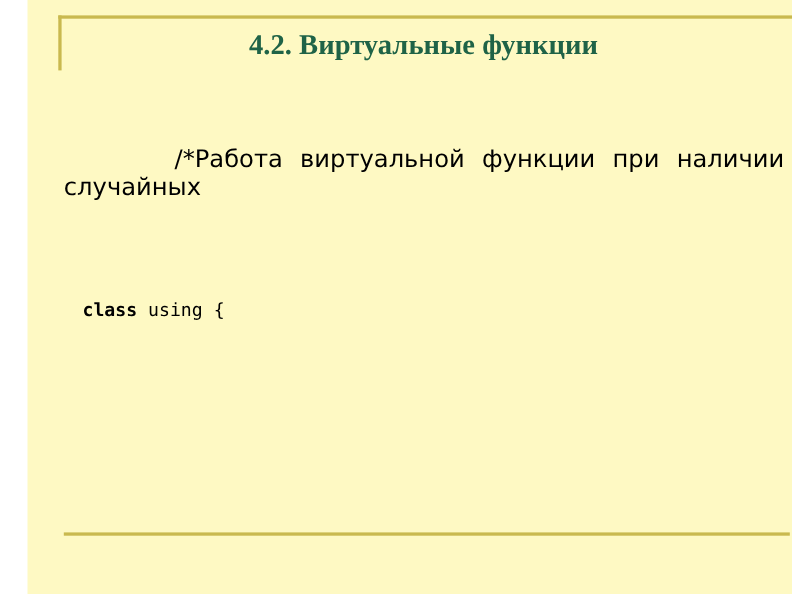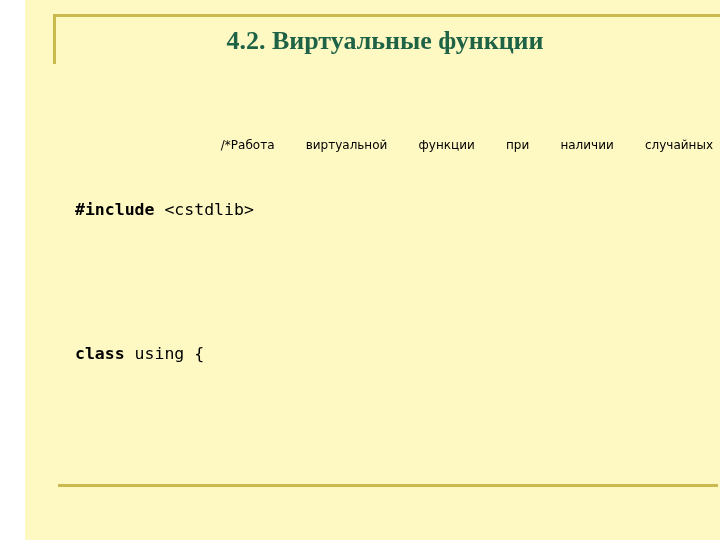--- a/index.html
+++ b/index.html
@@ -62,21 +62,21 @@
     letter-spacing: 0px;
   }
 
   
   .comment {
     position: absolute;
     left: 33px;
     top: 83px;
     width: 655px;
     font-family: "DejaVu Sans", sans-serif;
-    font-size: 12px;
+    font-size: 22px;
     line-height: 25px;
     color: #000000;
     text-align: justify;
     text-indent: 38px;
     white-space: pre-wrap;
   }
   .comment .ln2 {
     display: block;
     text-indent: 0;
   }
@@ -119,21 +119,20 @@
   <div class="rule-left"></div>
   <div class="rule-bottom"></div>
 
   <div class="title">4.2. Виртуальные функции</div>
 
   <div class="comment">
     <span class="ln1">    /*Работа виртуальной функции при наличии случайных</span>
   </div>
 
   <div class="code">
-    <span class="line"><b>#include</b><span> &lt;cstdlib&gt;</span></span>
     <span class="blank"></span>
     <span class="line"><b>class</b><span> using {</span></span>
     
     
     
     
     
     
     
     

